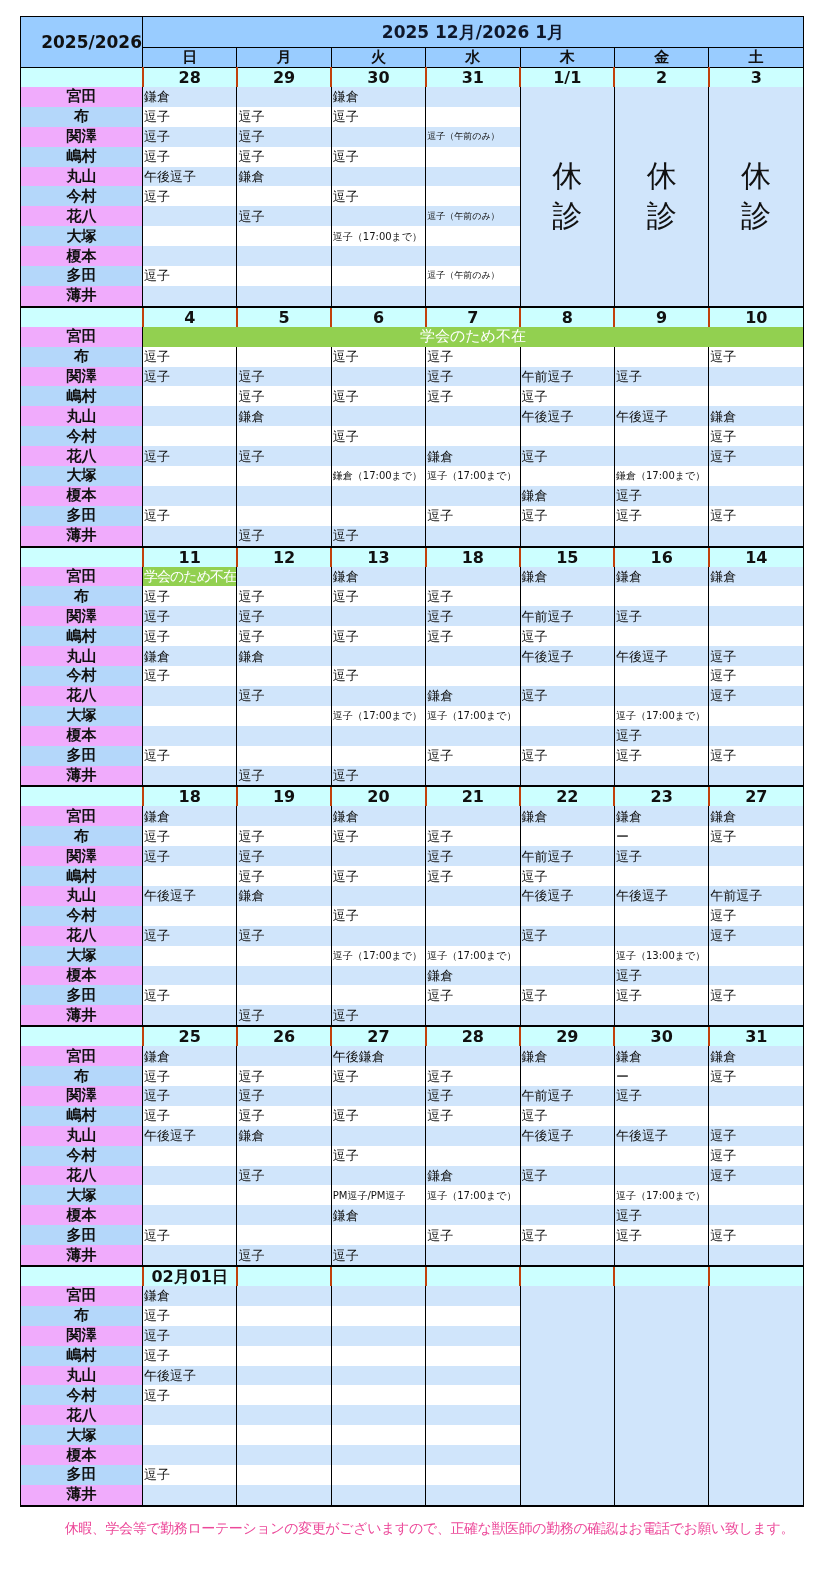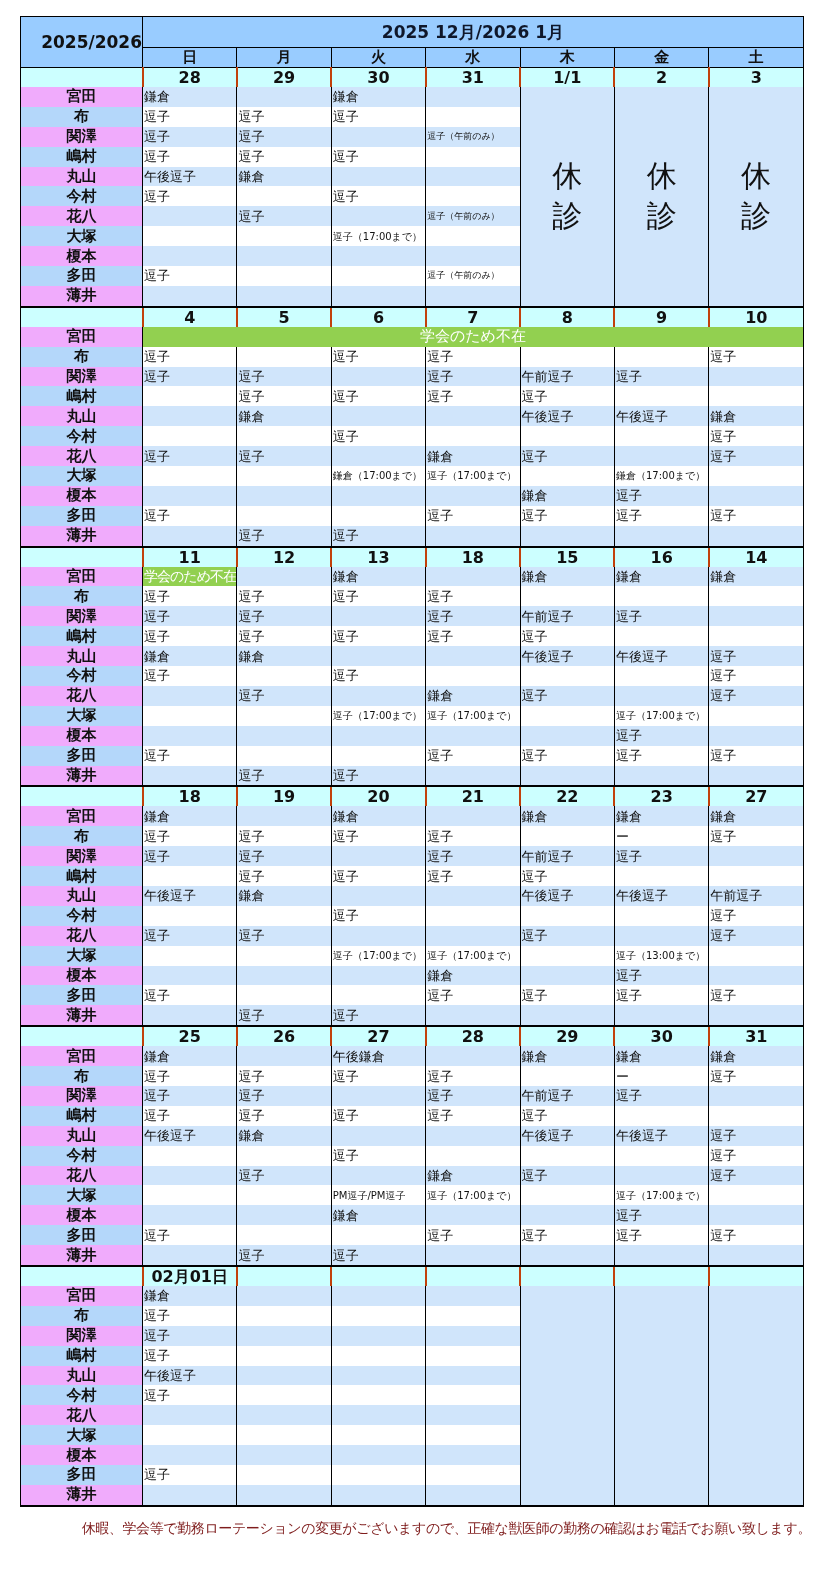--- a/index.html
+++ b/index.html
@@ -24,21 +24,21 @@
   .srow.a td.c { background: #d0e5fb; }
   .srow.b td.c { background: #ffffff; }
   td.c.small { font-size: 10px; }
   td.c.smallbold { font-size: 9px; font-weight: normal; }
   td.c.solid { background: #d0e5fb !important; }
   td.rightedge { border-right: 1px solid #000; }
   td.holiday { background: #d0e5fb !important; border-left: 1px solid #000; border-right: 1px solid #000; text-align: center; vertical-align: middle; font-size: 30px; line-height: 40px; color: #111; white-space: normal; }
   td.green { background: #92d050 !important; color: #ffffff; text-align: center; font-size: 15px; border-left: 1px solid #000; }
   td.greensingle { background: #92d050 !important; color: #ffffff; font-size: 14px; letter-spacing: -1px; }
   tr.lastrow td { border-bottom: 2px solid #000; }
-  .footer { position: absolute; left: 21px; top: 1520px; width: 790px; color: #7f1d1d; font-size: 14px; text-align: right; white-space: nowrap; letter-spacing: -0.4px; }
+  .footer { position: absolute; left: 4px; top: 1520px; width: 790px; color: #ec4899; font-size: 14px; text-align: right; white-space: nowrap; letter-spacing: -0.4px; }
 </style>
 </head>
 <body>
 
 <div class="sheet">
   <table class="cal">
     <colgroup>
       <col class="lab">
         <col class="day">
         <col class="day">

